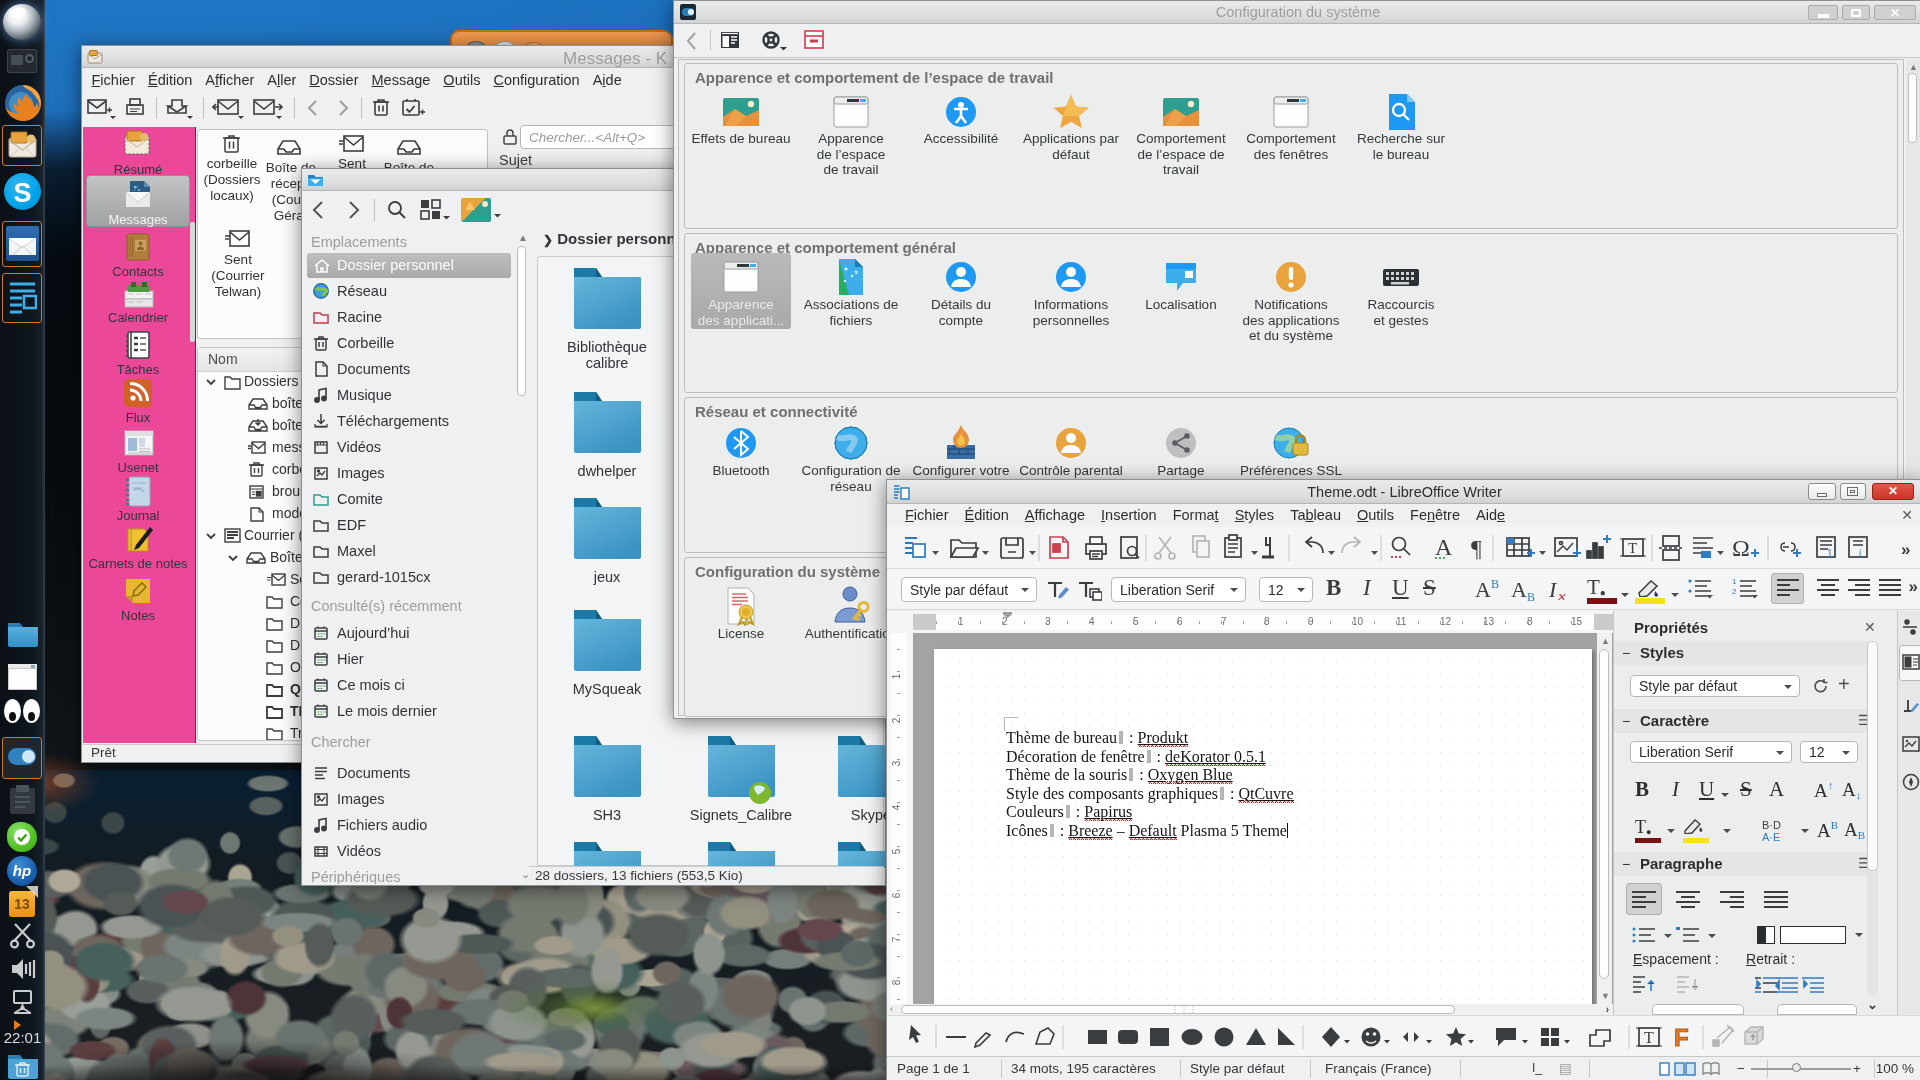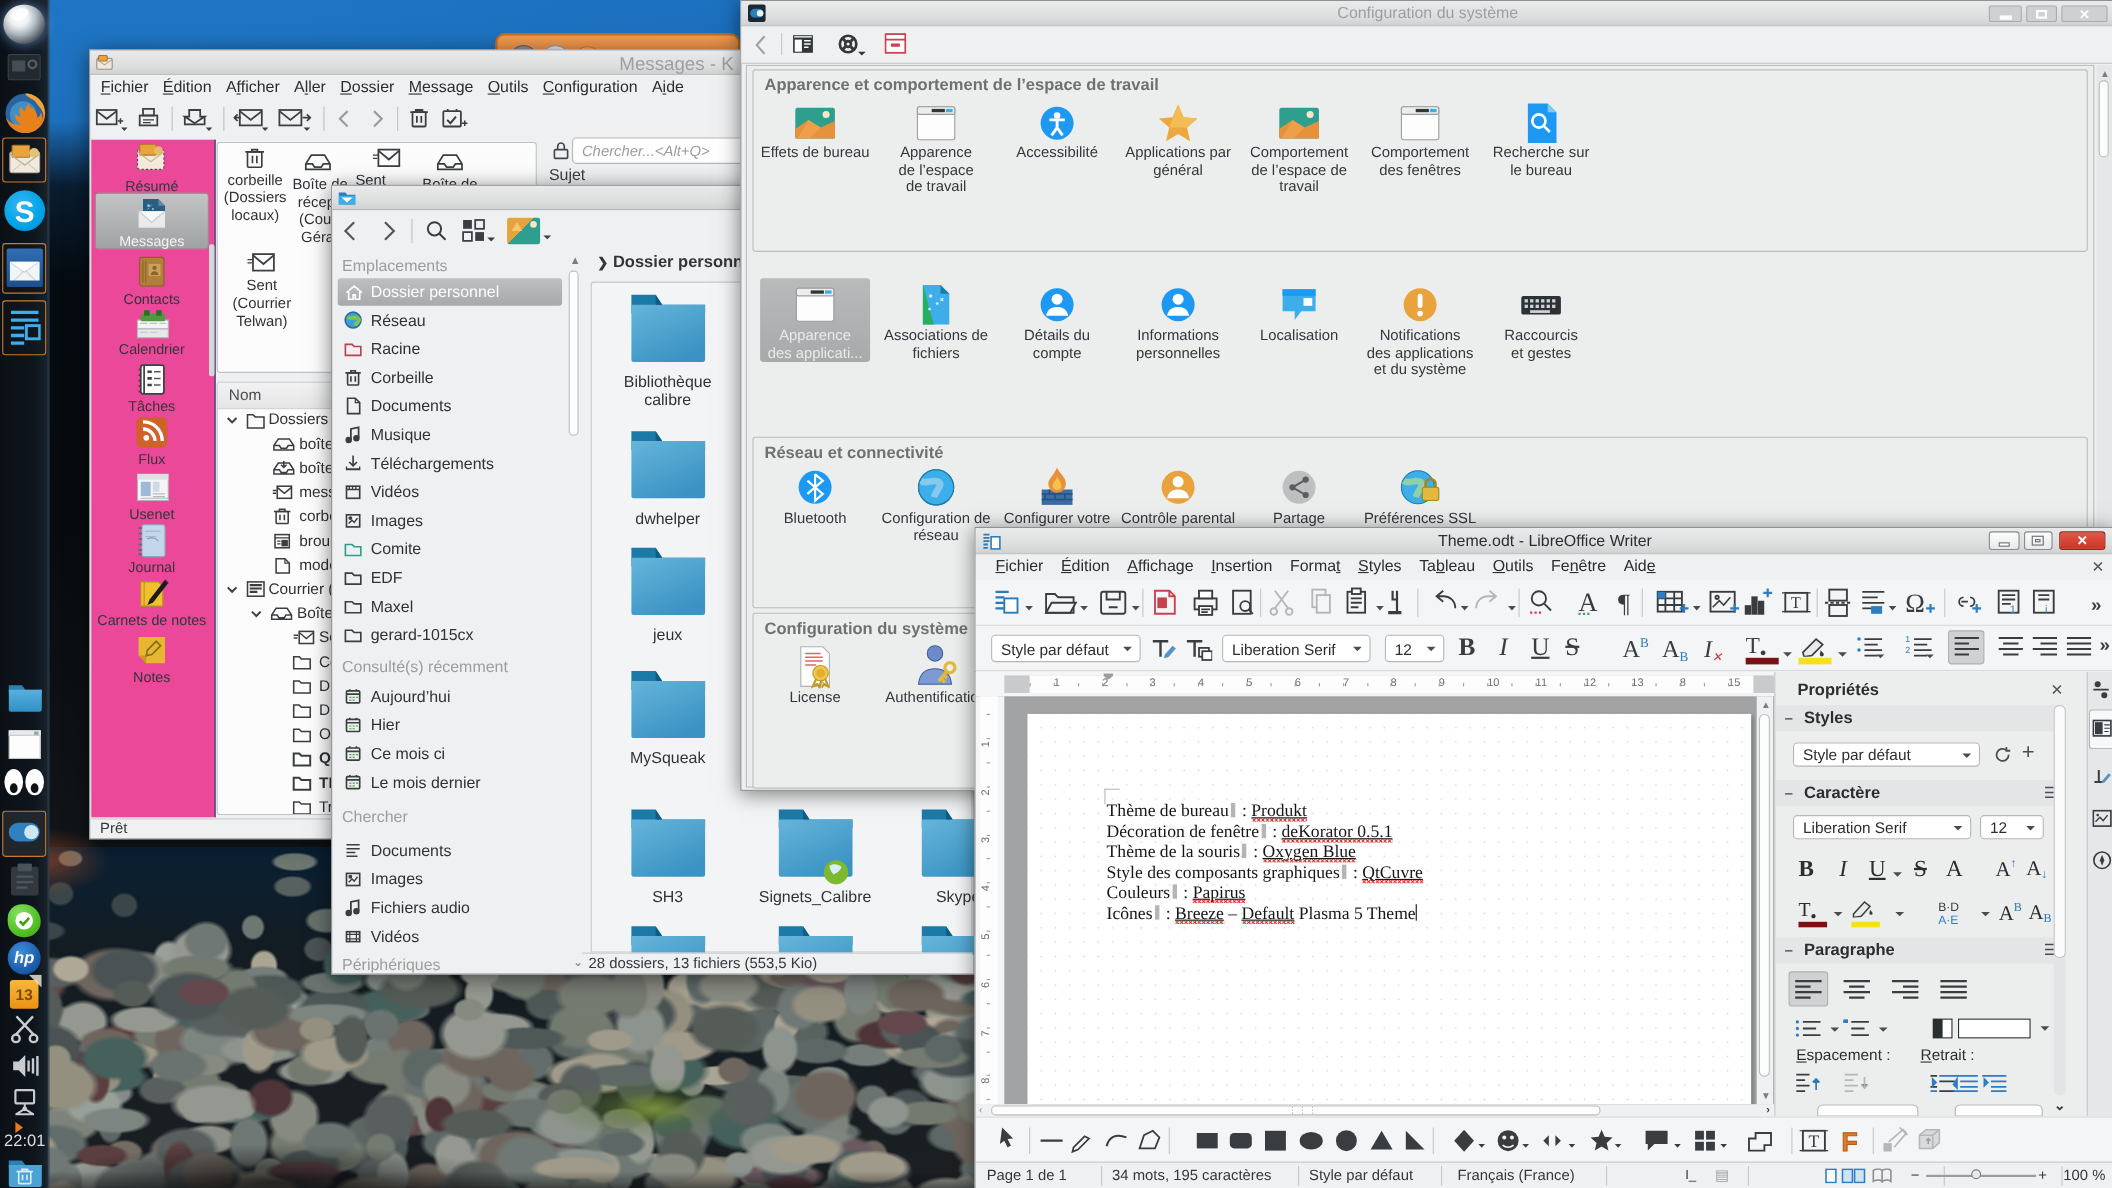--- a/index.html
+++ b/index.html
@@ -337,21 +337,21 @@
           <path d="M2 11h6l2 3h6l2-3h6" fill="none" stroke="#3b3e41" stroke-width="1.6"></path>
         </svg>
       <div style="position:absolute;left:57px;top:30px;width:72px;">Boîte de récepti (Courr Gérar</div>
       <svg style="position:absolute;left:140px;top:3px" width="28" height="22" viewBox="0 0 28 22">
           <g fill="none" stroke="#3b3e41" stroke-width="1.6">
             <rect x="6" y="3" width="19" height="15"></rect>
             <path d="M6 4l9.5 8 9.5-8"></path>
             <path d="M1 8h5M1 11h4" stroke-width="1.3"></path>
           </g>
         </svg>
-      <div style="position:absolute;left:109px;top:26px;width:60px;">Sent</div>
+      <div style="position:absolute;left:124px;top:26px;width:60px;">Sent</div>
       <svg style="position:absolute;left:198px;top:8px" width="26" height="20" viewBox="0 0 26 20">
           <path d="M2 16v-5l5-8h12l5 8v5z" fill="none" stroke="#3b3e41" stroke-width="1.6"></path>
           <path d="M2 11h6l2 3h6l2-3h6" fill="none" stroke="#3b3e41" stroke-width="1.6"></path>
         </svg>
       <div style="position:absolute;left:181px;top:30px;width:60px;">Boîte de</div>
       <svg style="position:absolute;left:26px;top:98px" width="28" height="22" viewBox="0 0 28 22">
           <g fill="none" stroke="#3b3e41" stroke-width="1.6">
             <rect x="6" y="3" width="19" height="15"></rect>
             <path d="M6 4l9.5 8 9.5-8"></path>
             <path d="M1 8h5M1 11h4" stroke-width="1.3"></path>
@@ -744,20 +744,23 @@
     </div>
     <div style="position:absolute;left:4px;top:58px;right:18px;bottom:2px;background:#eceded;border:1px solid #bcbdbe;"></div>
     <div style="position:absolute;right:2px;top:58px;width:14px;bottom:2px;background:#e6e7e8;">
       <div style="position:absolute;left:3px;top:3px;color:#7a7d80;font-size:9px;">▲</div>
       <div style="position:absolute;left:2px;top:14px;width:9px;height:70px;background:#fdfdfd;border:1px solid #bcbdbe;border-radius:4px;"></div>
       <div style="position:absolute;left:3px;bottom:3px;color:#7a7d80;font-size:9px;">▼</div>
     </div>
     <div class="gb" style="left:10px;top:62px;width:1214px;height:166px;">
       <div class="gbh" style="left:10px;top:5px;">Apparence et comportement de l’espace de travail</div>
     </div>
+    <div class="gb" style="left:10px;top:232px;width:1214px;height:160px;">
+      <div class="gbh" style="left:10px;top:5px;">Apparence et comportement général</div>
+    </div>
     <div class="gb" style="left:10px;top:396px;width:1214px;height:156px;">
       <div class="gbh" style="left:10px;top:5px;">Réseau et connectivité</div>
     </div>
     <div class="gb" style="left:10px;top:556px;width:1214px;height:160px;">
       <div class="gbh" style="left:10px;top:5px;">Configuration du système</div>
     </div>
     <div id="cfgicons">
         <div class="cfgicon" style="left:47px;top:91px;"><svg width="40" height="40" viewBox="0 0 40 40">
             <rect x="2" y="6" width="36" height="28" rx="2" fill="#2e9e8f"></rect>
             <path d="M2 34v-9l12-8 11 7 13-6v16z" fill="#e8913c"></path>
@@ -775,21 +778,21 @@
         <div class="cfgicon" style="left:267px;top:91px;"><svg width="40" height="40" viewBox="0 0 40 40">
             <circle cx="20" cy="20" r="15" fill="#1d99f3"></circle>
             <circle cx="20" cy="13" r="3" fill="#fff"></circle>
             <path d="M13 17h14M20 16v8M20 24l-5 7M20 24l5 7" stroke="#fff" stroke-width="2.6" fill="none"></path>
           </svg></div>
         <div class="cfglabel" style="left:235px;top:130px;color:#33383d;">Accessibilité</div>
         <div class="cfgicon" style="left:377px;top:91px;"><svg width="40" height="40" viewBox="0 0 40 40">
             <path d="M20 3l5 11.5 12.5 1.2-9.4 8.3 2.8 12.3L20 29.8 9.1 36.3l2.8-12.3-9.4-8.3L15 14.5z" fill="#eda73f"></path>
             <path d="M20 3l5 11.5 12.5 1.2-9.4 8.3H12z" fill="#f4bc55"></path>
           </svg></div>
-        <div class="cfglabel" style="left:345px;top:130px;color:#33383d;">Applications par général</div>
+        <div class="cfglabel" style="left:345px;top:130px;color:#33383d;">Applications par défaut</div>
         <div class="cfgicon" style="left:487px;top:91px;"><svg width="40" height="40" viewBox="0 0 40 40">
             <rect x="2" y="6" width="36" height="28" rx="2" fill="#2e9e8f"></rect>
             <path d="M2 34v-9l12-8 11 7 13-6v16z" fill="#e8913c"></path>
             <path d="M14 17l11 7-10 10H4z" fill="#f0a950" opacity=".65"></path>
             <circle cx="30" cy="12" r="3.2" fill="#f6e7c8"></circle>
           </svg></div>
         <div class="cfglabel" style="left:455px;top:130px;color:#33383d;">Comportement<br>de l’espace de<br>travail</div>
         <div class="cfgicon" style="left:597px;top:91px;"><svg width="40" height="40" viewBox="0 0 40 40">
             <rect x="3" y="5" width="34" height="30" rx="2" fill="#fdfdfd" stroke="#9b9da0"></rect>
             <rect x="3" y="5" width="34" height="7" rx="2" fill="#eceded" stroke="#9b9da0"></rect>

